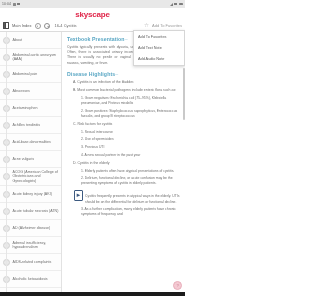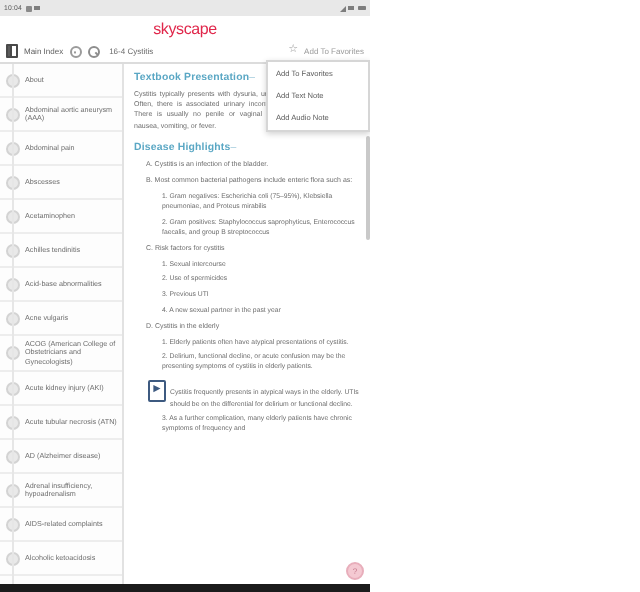--- a/index.html
+++ b/index.html
@@ -20,21 +20,21 @@
   .sb-left { display:flex; align-items:center; gap:1.5px; }
   .sb-right { display:flex; align-items:center; gap:1.5px; }
   .sb-time { font-size:3.4px; color:#5a5a5a; letter-spacing:.1px; }
   .sb-dot { width:3px; height:3px; background:#8a8a8a; border-radius:.5px; }
   .sb-sq { width:2.6px; height:2.6px; background:#7d7d7d; }
   .sb-tri { width:0;height:0;border-left:3px solid transparent;border-right:0 solid transparent;border-bottom:3.2px solid #7d7d7d;}
   .sb-batt { width:4.5px;height:2.8px;background:#7d7d7d;border-radius:.4px;}
 
   
   .brandbar { height:12px; background:#ffffff; display:flex; align-items:center; justify-content:center; }
-  .brand { font-size:8px; font-weight:normal; color:#e0274b; letter-spacing:-.2px; }
+  .brand { font-size:8px; font-weight:bold; color:#e0274b; letter-spacing:-.2px; }
 
   
   .toolbar {
     height:12px; background:#fff;
     border-bottom:.5px solid #dcdcdc;
     display:flex; align-items:center; padding:0 3px; gap:3px;
   }
   .tb-title { font-size:4px; color:#5e5e5e; white-space:nowrap; }
   .tb-doc { font-size:4px; color:#6a6a6a; white-space:nowrap; margin-left:2px; }
   .tb-spacer { flex:1; }

